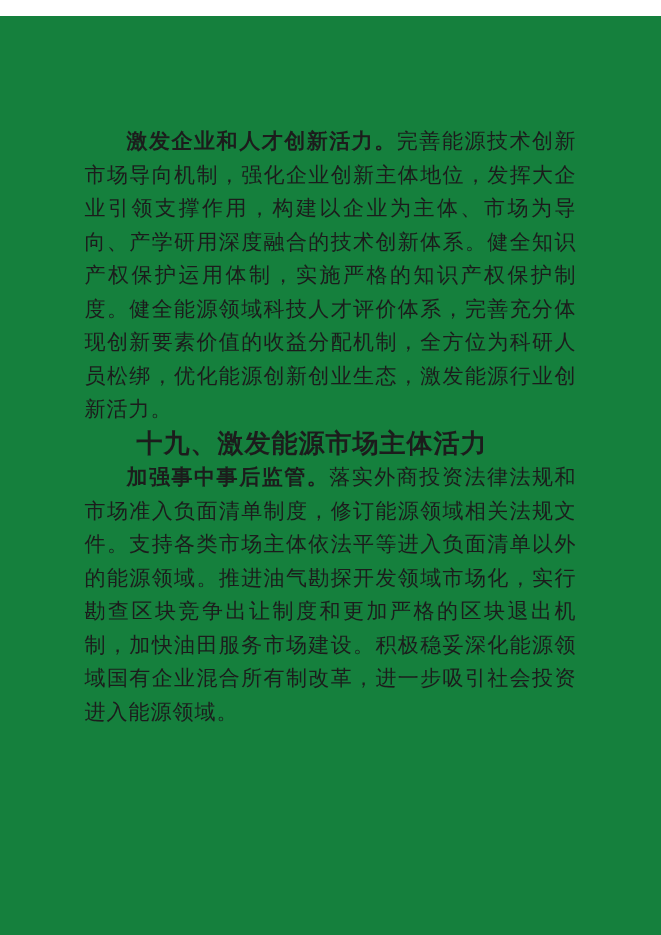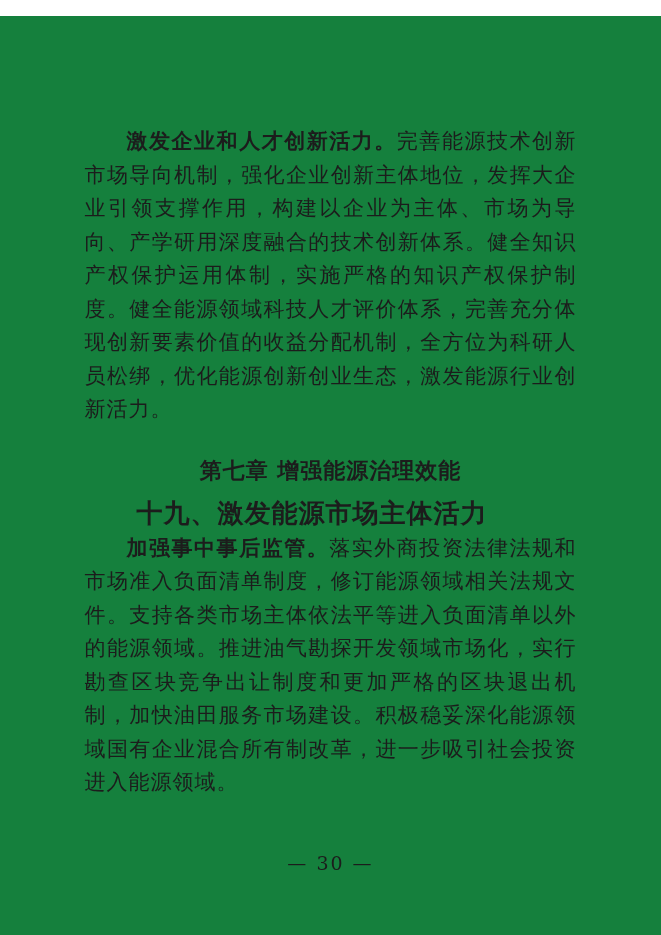--- a/index.html
+++ b/index.html
@@ -66,23 +66,21 @@
   }
 </style>
 </head>
 <body>
 
 <div class="page">
   <div class="content">
 
     <p class="para"><span class="lead">激发企业和人才创新活力。</span><span>完善能源技术创新市场导向机制，强化企业创新主体地位，发挥大企业引领支撑作用，构建以企业为主体、市场为导向、产学研用深度融合的技术创新体系。健全知识产权保护运用体制，实施严格的知识产权保护制度。健全能源领域科技人才评价体系，完善充分体现创新要素价值的收益分配机制，全方位为科研人员松绑，优化能源创新创业生态，激发能源行业创新活力。</span></p>
 
-    <h1 class="chapter-heading">第七章 增强能源治理效能</h1>
 
 
     <h2 class="section-heading">十九、激发能源市场主体活力</h2>
 
     <p class="para"><span class="lead">加强事中事后监管。</span><span>落实外商投资法律法规和市场准入负面清单制度，修订能源领域相关法规文件。支持各类市场主体依法平等进入负面清单以外的能源领域。推进油气勘探开发领域市场化，实行勘查区块竞争出让制度和更加严格的区块退出机制，加快油田服务市场建设。积极稳妥深化能源领域国有企业混合所有制改革，进一步吸引社会投资进入能源领域。</span></p>
 
   </div>
 
-  <div class="page-footer">— 30 —</div>
 </div>
 
 </body></html>

